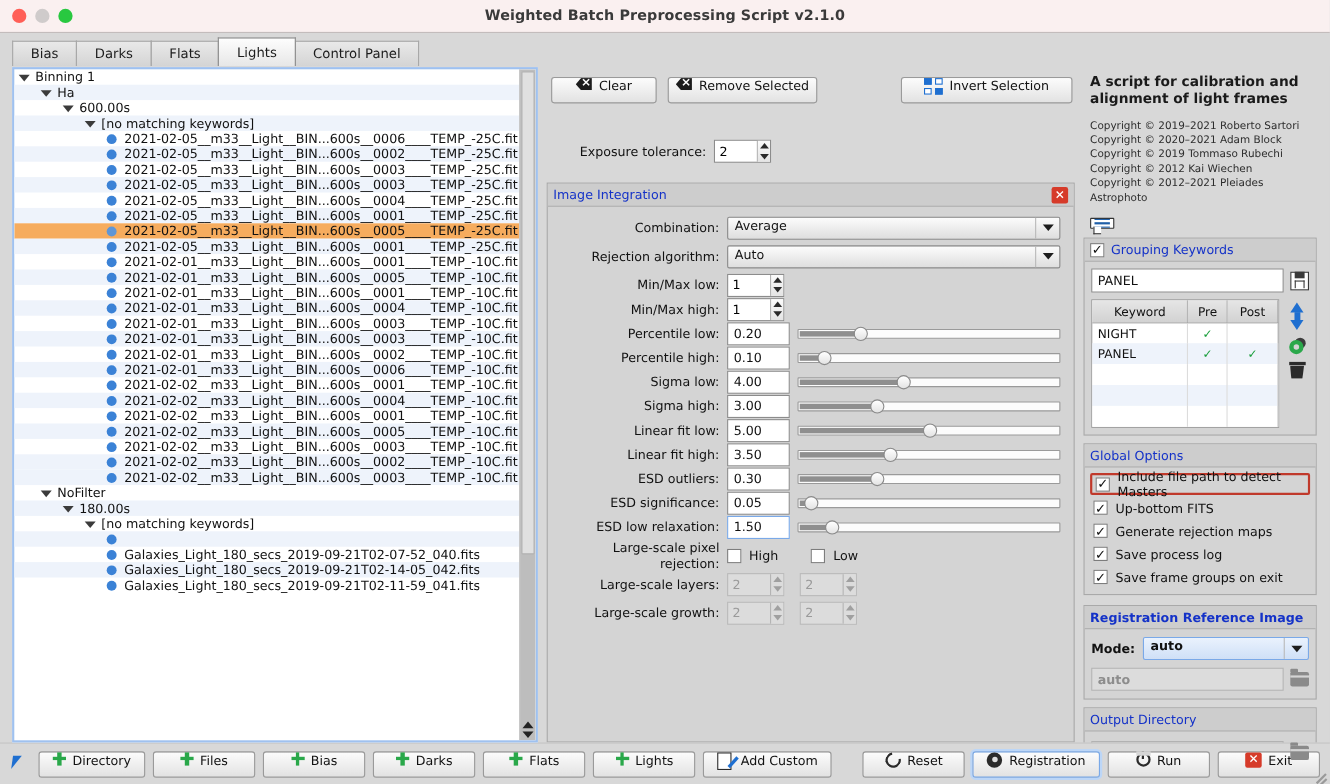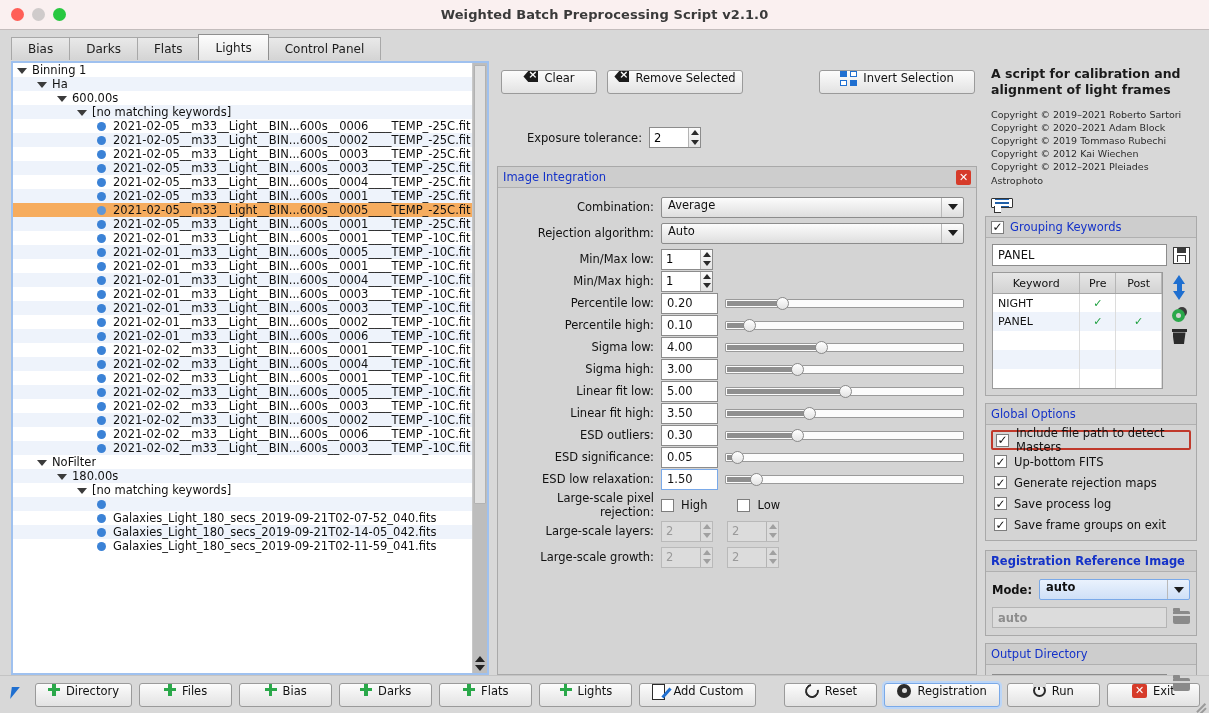--- a/index.html
+++ b/index.html
@@ -384,25 +384,20 @@
             </div>
             <div class="row">
               <span style="flex: 0 0 80px;"></span>
               <span class="bullet"></span>
               <span class="lbl">2021-02-02__m33__Light__BIN...600s__0003____TEMP_-10C.fit</span>
             </div>
             <div class="row alt">
               <span style="flex: 0 0 80px;"></span>
               <span class="bullet"></span>
               <span class="lbl">2021-02-02__m33__Light__BIN...600s__0002____TEMP_-10C.fit</span>
-            </div>
-            <div class="row">
-              <span style="flex: 0 0 80px;"></span>
-              <span class="bullet"></span>
-              <span class="lbl">2021-02-02__m33__Light__BIN...600s__0006____TEMP_-10C.fit</span>
             </div>
             <div class="row alt">
               <span style="flex: 0 0 80px;"></span>
               <span class="bullet"></span>
               <span class="lbl">2021-02-02__m33__Light__BIN...600s__0003____TEMP_-10C.fit</span>
             </div>
             <div class="row">
               <span style="flex: 0 0 20px;"></span>
               <span class="arrow"></span>
               <span class="lbl">NoFilter</span>

